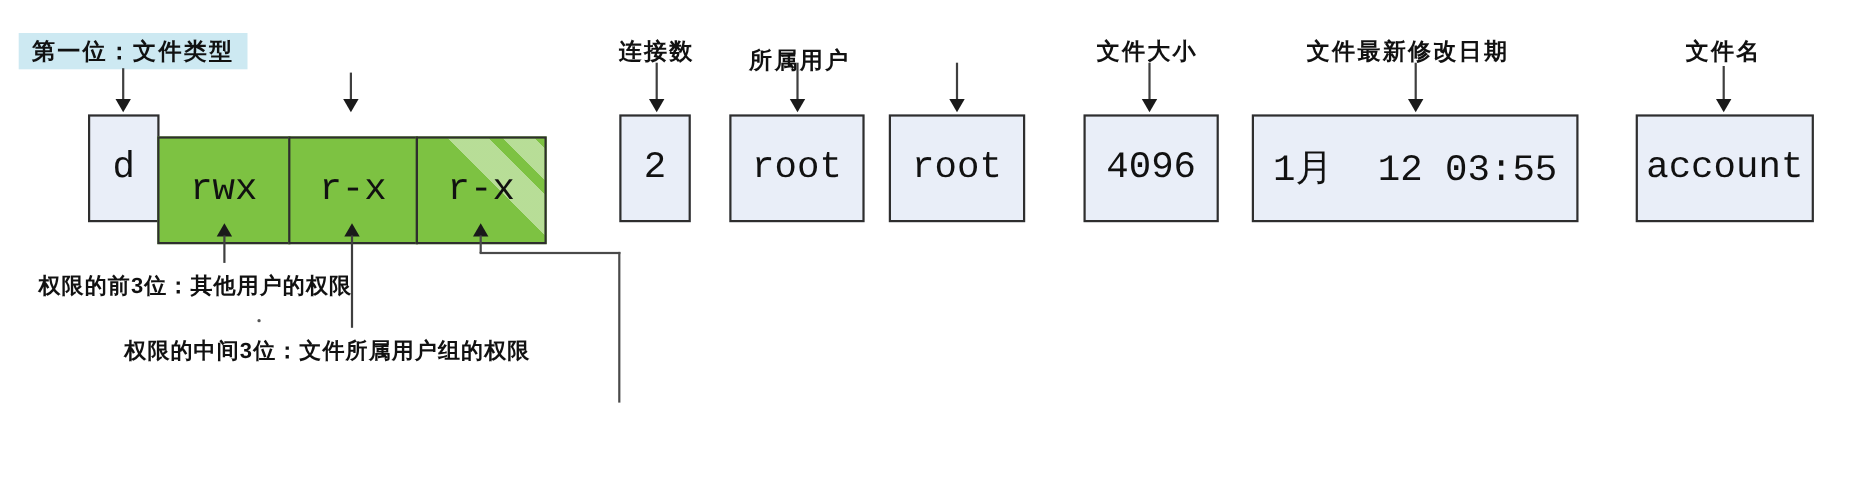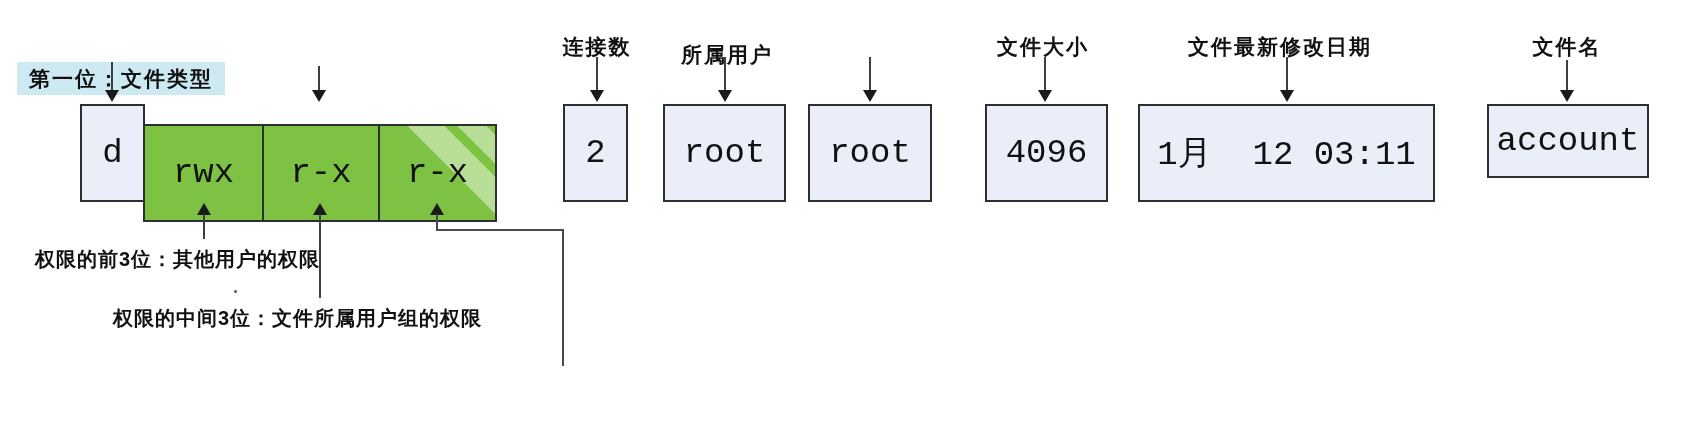--- a/index.html
+++ b/index.html
@@ -11,21 +11,21 @@
        font-family:"Liberation Mono","DejaVu Sans Mono",monospace;
        font-size:34px;color:#111;white-space:pre;}
   .green{background-color:#7dc242;margin-top:20px;}
   .striped{background-image:linear-gradient(45deg,
             rgba(255,255,255,0) 58%, rgba(255,255,255,.45) 58%,
             rgba(255,255,255,.45) 76%, rgba(255,255,255,0) 76%,
             rgba(255,255,255,0) 82%, rgba(255,255,255,.45) 82%,
             rgba(255,255,255,.45) 96%, rgba(255,255,255,0) 96%);}
   
   .toplabel{position:absolute;display:flex;align-items:center;justify-content:center;
-            font-size:21px;font-weight:bold;letter-spacing:2px;white-space:nowrap;margin-top:32px;}
+            font-size:21px;font-weight:bold;letter-spacing:2px;white-space:nowrap;}
   .bluelabel{background:#cde9f2;}
   .greenlabel{background-color:#7dc242;
       background-image:linear-gradient(45deg,rgba(255,255,255,0) 34%,rgba(255,255,255,.35) 34%,
             rgba(255,255,255,.35) 62%,rgba(255,255,255,0) 62%);}
   .midlabel{position:absolute;transform:translateX(-50%);font-size:21px;font-weight:bold;
             letter-spacing:2px;white-space:nowrap;}
   .note{position:absolute;font-size:20px;font-weight:bold;letter-spacing:1px;white-space:nowrap;}
   
   .vline{position:absolute;width:2px;background:#3f3f3f;}
   .hline{position:absolute;height:2px;background:#4a4a4a;}
@@ -75,22 +75,22 @@
 
   <div class="box" style="left:80px;top:104px;width:65px;height:98px;">d</div>
   <div class="box green" style="left:143px;top:104px;width:121px;height:98px;">rwx</div>
   <div class="box green" style="left:262px;top:104px;width:118px;height:98px;">r-x</div>
   <div class="box green striped" style="left:378px;top:104px;width:119px;height:98px;">r-x</div>
 
   <div class="box" style="left:563px;top:104px;width:65px;height:98px;">2</div>
   <div class="box" style="left:663px;top:104px;width:123px;height:98px;">root</div>
   <div class="box" style="left:808px;top:104px;width:124px;height:98px;">root</div>
   <div class="box" style="left:985px;top:104px;width:123px;height:98px;">4096</div>
-  <div class="box" style="left:1138px;top:104px;width:297px;height:98px;">1月  12 03:11</div>
-  <div class="box" style="left:1487px;top:104px;width:162px;height:74px;">account</div>
+  <div class="box" style="left:1138px;top:104px;width:297px;height:98px;">1月  12 03:55</div>
+  <div class="box" style="left:1487px;top:104px;width:162px;height:98px;">account</div>
 
   <div class="ah-up" style="left:197px;top:203px;"></div>
   <div class="vline" style="left:203px;top:214px;height:25px;"></div>
 
   <div class="ah-up" style="left:313px;top:203px;"></div>
   <div class="vline" style="left:319px;top:214px;height:84px;"></div>
 
   <div class="ah-up" style="left:430px;top:203px;"></div>
   <div class="vline grey" style="left:436px;top:214px;height:16px;"></div>
   <div class="hline" style="left:436px;top:229px;width:128px;"></div>

